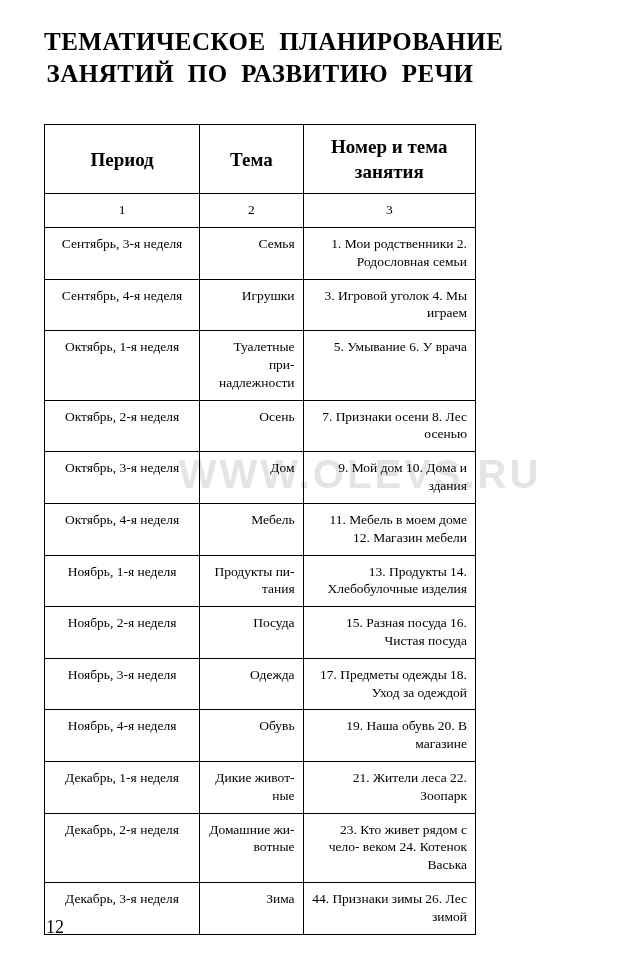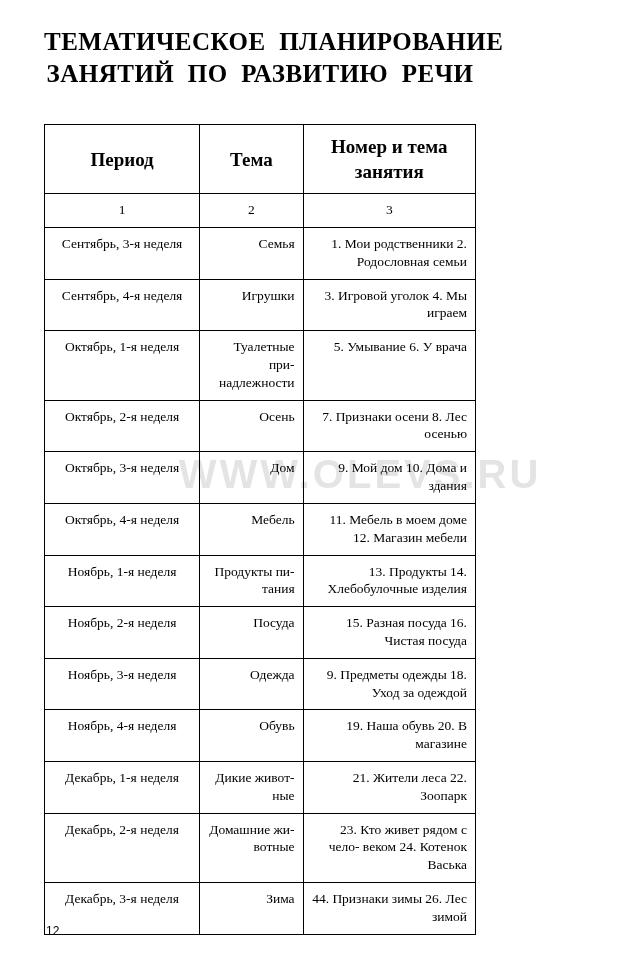--- a/index.html
+++ b/index.html
@@ -74,22 +74,22 @@
   .cell-theme {
     text-align: right;
   }
   .cell-lesson {
     text-align: right;
   }
   .pagenum {
     position: absolute;
     left: 46px;
     bottom: 22px;
-    font-size: 12px;
-    font-family: Liberation Sans, sans-serif;
+    font-size: 18px;
+    font-family: Liberation Serif, serif;
   }
   .watermark {
     position: absolute;
     top: 452px;
     left: 0;
     width: 640px;
     text-align: center;
     font-family: "Liberation Sans", sans-serif;
     font-weight: bold;
     font-size: 40px;
@@ -179,21 +179,21 @@
       </tr>
       <tr>
         <td class="cell-period">Ноябрь, 2-я неделя</td>
         <td class="cell-theme">Посуда</td>
         <td class="cell-lesson">15. Разная посуда
 16. Чистая посуда</td>
       </tr>
       <tr>
         <td class="cell-period">Ноябрь, 3-я неделя</td>
         <td class="cell-theme">Одежда</td>
-        <td class="cell-lesson">9. Предметы одежды
+        <td class="cell-lesson">17. Предметы одежды
 18. Уход за одеждой</td>
       </tr>
       <tr>
         <td class="cell-period">Ноябрь, 4-я неделя</td>
         <td class="cell-theme">Обувь</td>
         <td class="cell-lesson">19. Наша обувь
 20. В магазине</td>
       </tr>
       <tr>
         <td class="cell-period">Декабрь, 1-я неделя</td>

